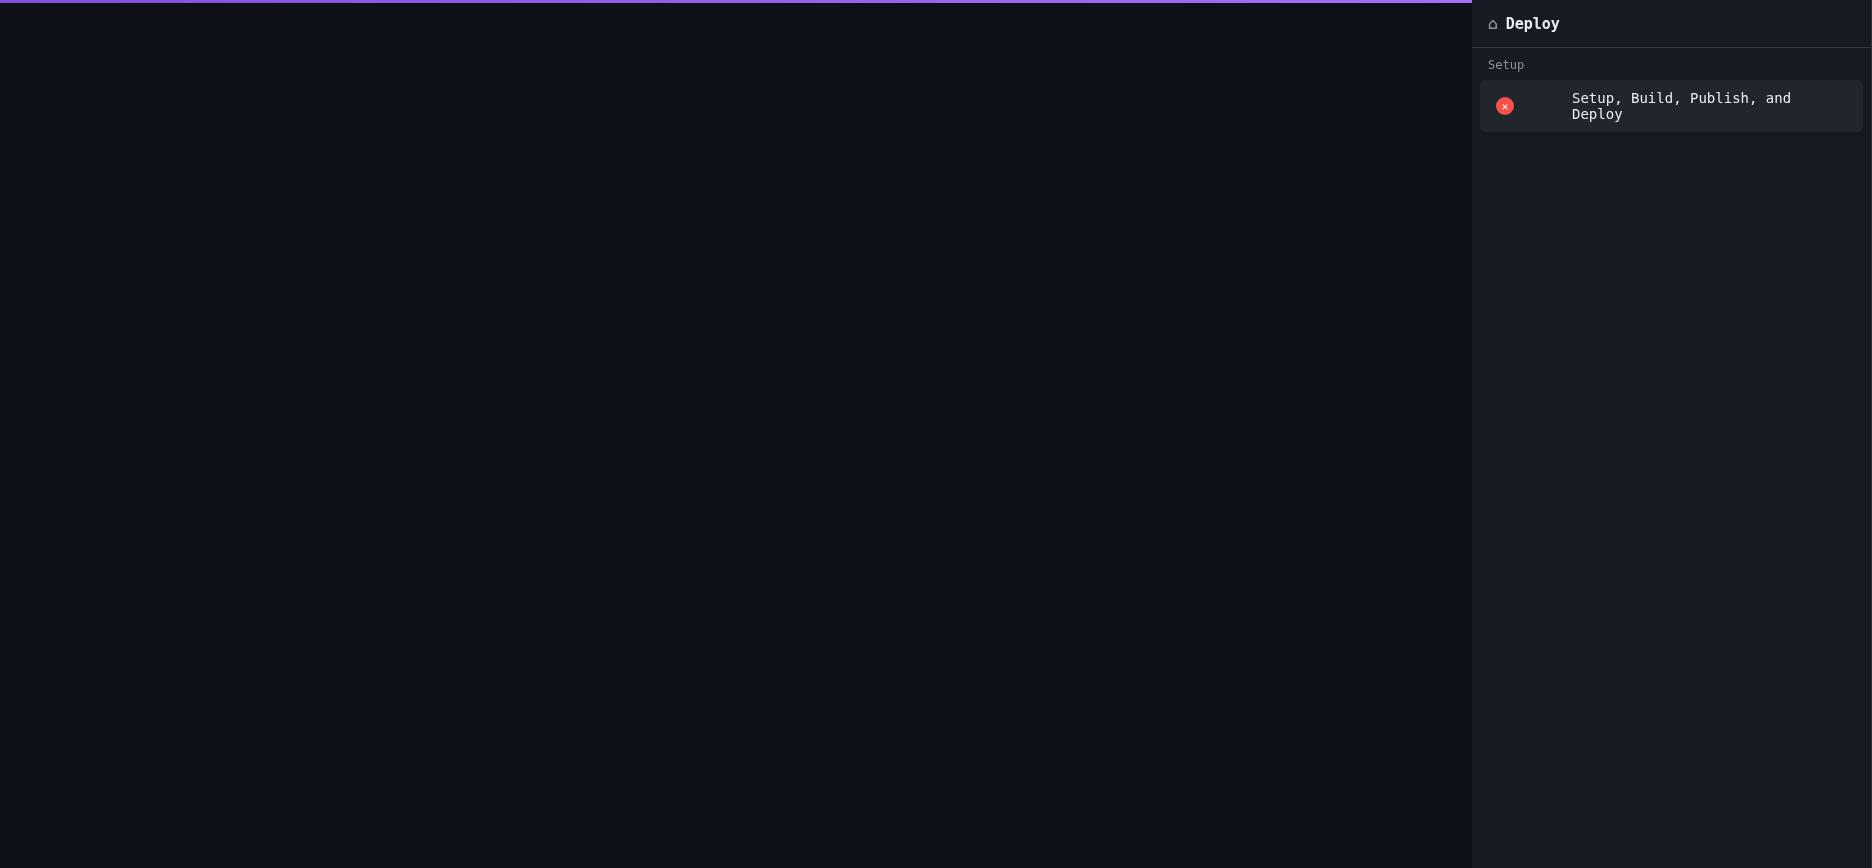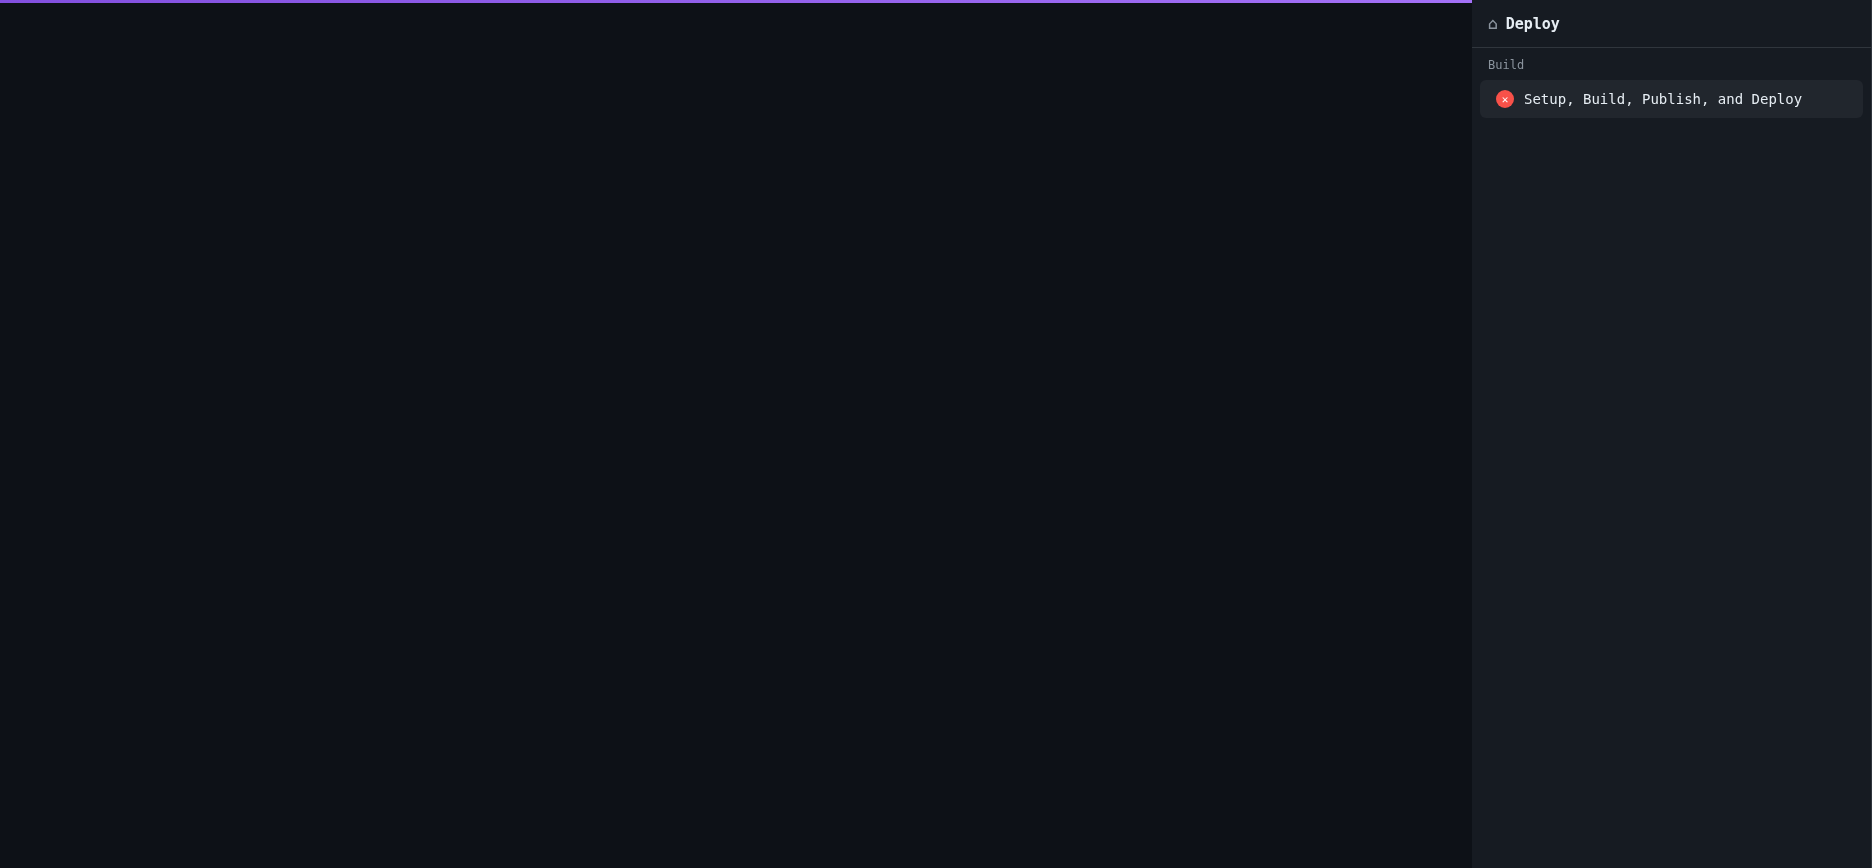--- a/index.html
+++ b/index.html
@@ -70,20 +70,21 @@
       color: white;
       font-size: 11px;
       font-weight: bold;
       flex-shrink: 0;
     }
 
     .job-label {
       font-size: 14px;
       color: #e6edf3;
       font-weight: 500;
+      margin-left: 48px;
     }
 
     
     .main {
       flex: 1;
       display: flex;
       flex-direction: column;
       overflow: hidden;
       background: #0d1117;
     }
@@ -108,21 +109,21 @@
 </head>
 <body>
 
 <div class="top-bar"></div>
 
 <div class="sidebar">
   <div class="sidebar-summary">
     <span class="home-icon">⌂</span>
     <span>Deploy</span>
   </div>
-  <div class="sidebar-jobs-label">Build</div>
+  <div class="sidebar-jobs-label">Setup</div>
   <div class="sidebar-job-item">
     <div class="job-error-icon">✕</div>
     <span class="job-label">Setup, Build, Publish, and Deploy</span>
   </div>
 </div>
 
 <div class="main">
 
   <div class="steps-list">
 

